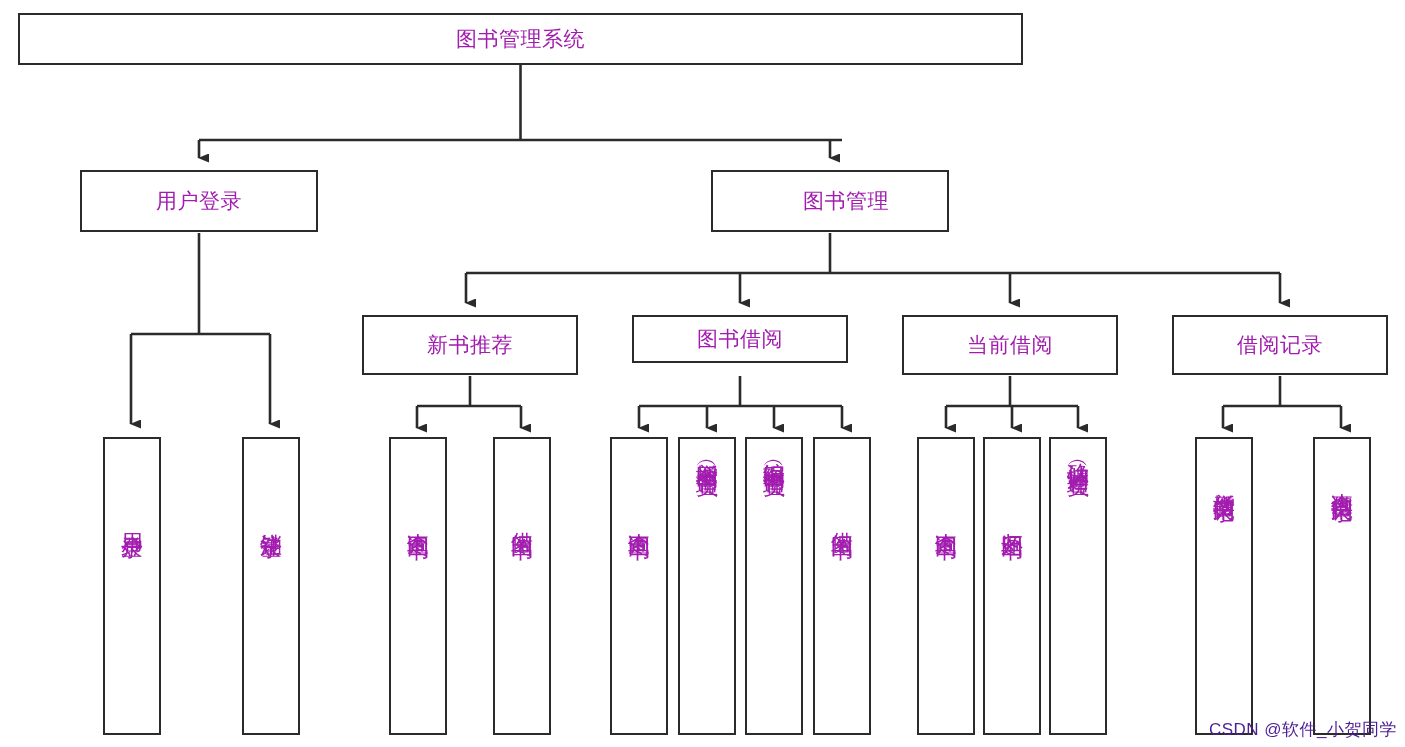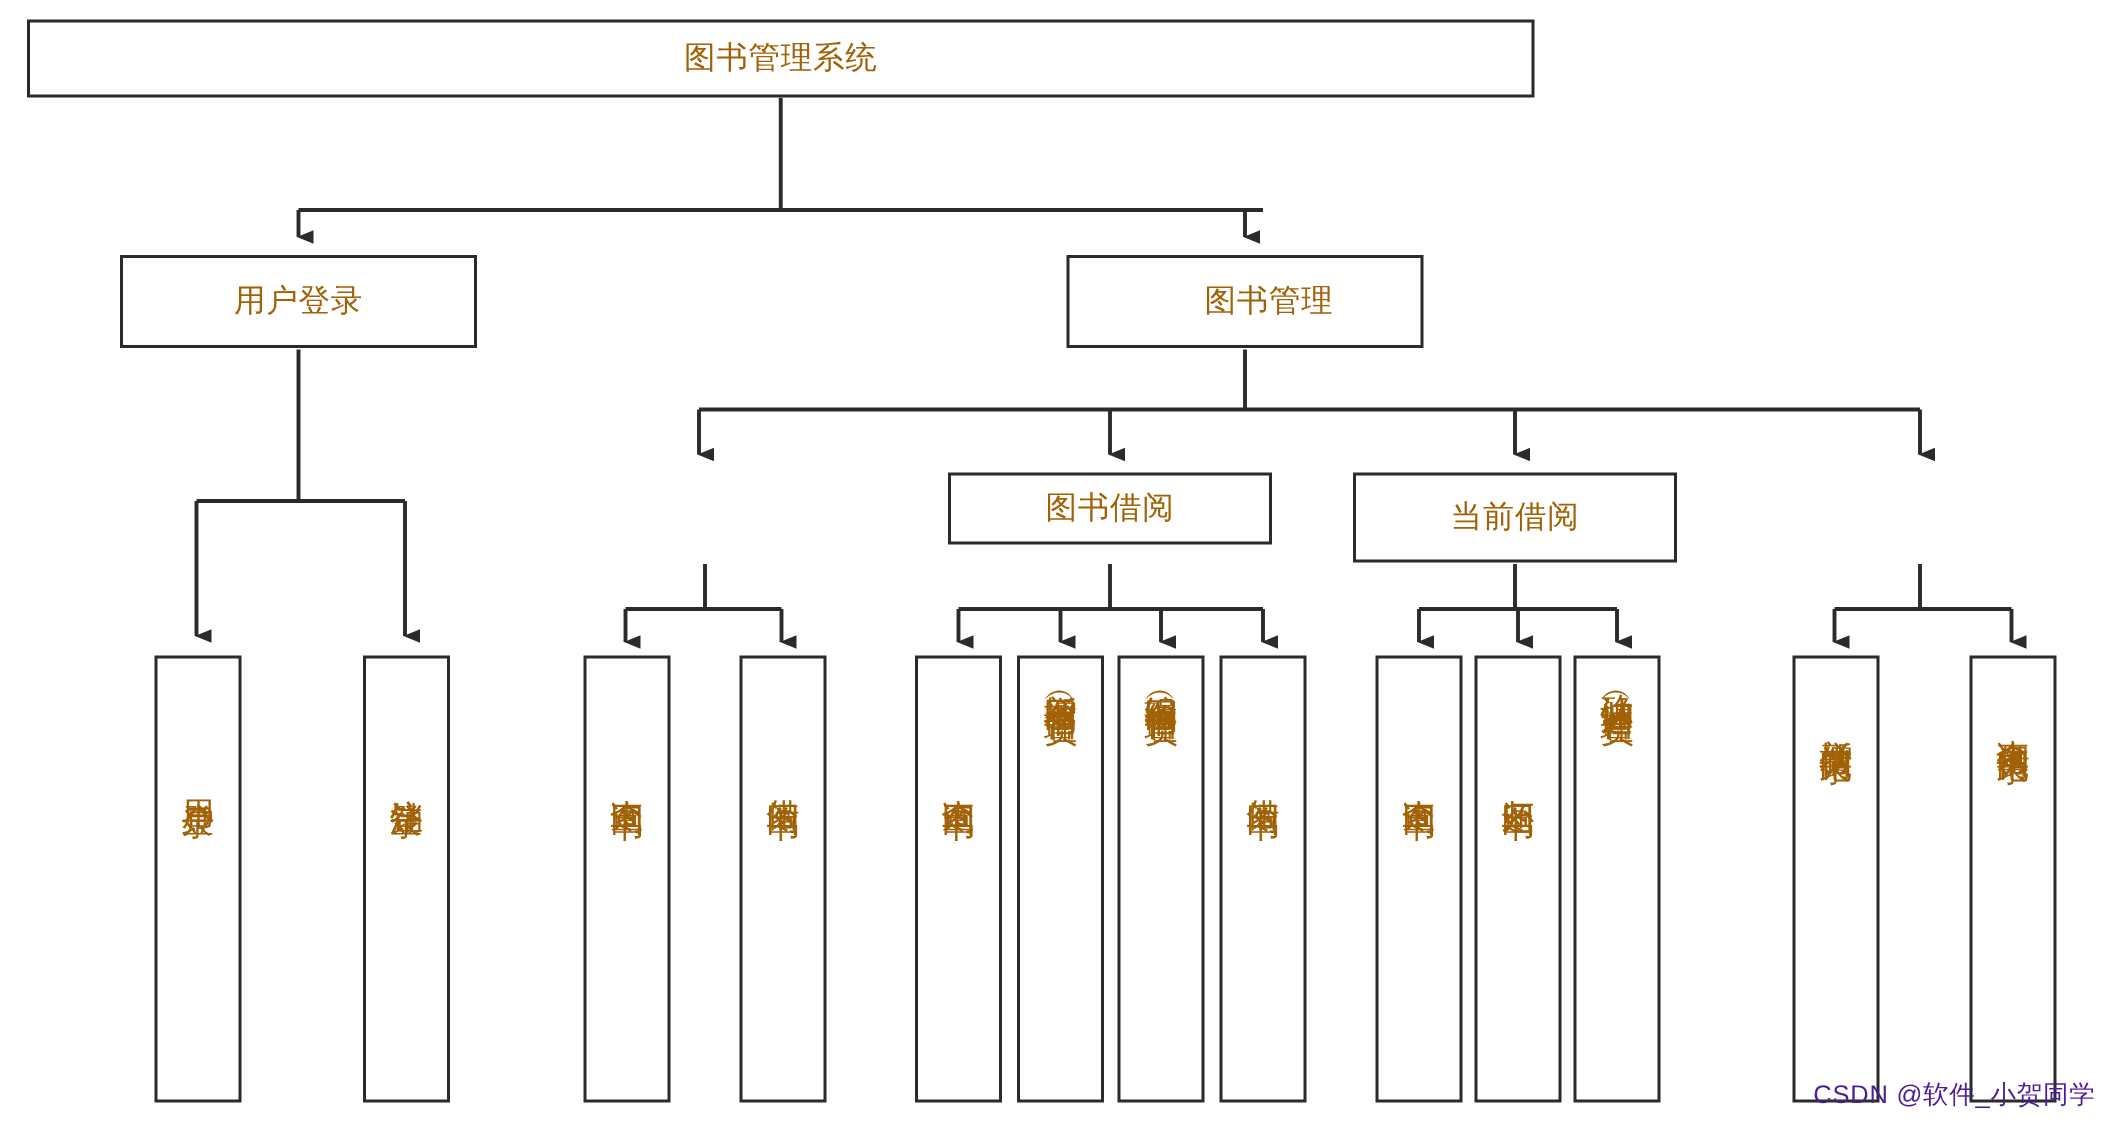--- a/index.html
+++ b/index.html
@@ -31,21 +31,21 @@
     position: absolute;
     box-sizing: border-box;
     background: #ffffff;
     border: 2px solid #2b2b2b;
     display: flex;
     align-items: center;
     justify-content: center;
     overflow: hidden;
   }
   .node .label {
-    color: #a16207;
+    color: #a21caf;
     text-align: left;
     line-height: 1.12;
     letter-spacing: 0.5px;
     white-space: nowrap;
   }
   .node.horizontal .label {
     font-size: 21px;
   }
   .node.root .label {
     font-size: 21px;
@@ -135,26 +135,32 @@
     <span class="label">图书管理系统</span>
   </div>
 
   <div class="node horizontal" style="left:80px; top:170px; width:238px; height:62px;">
     <span class="label">用户登录</span>
   </div>
   <div class="node horizontal" style="left:711px; top:170px; width:238px; height:62px;padding-left:32px;">
     <span class="label">图书管理</span>
   </div>
 
+  <div class="node horizontal" style="left:362px; top:315px; width:216px; height:60px;">
+    <span class="label">新书推荐</span>
+  </div>
   <div class="node horizontal" style="left:632px; top:315px; width:216px; height:48px;">
     <span class="label">图书借阅</span>
   </div>
   <div class="node horizontal" style="left:902px; top:315px; width:216px; height:60px;">
     <span class="label">当前借阅</span>
   </div>
+  <div class="node horizontal" style="left:1172px; top:315px; width:216px; height:60px;">
+    <span class="label">借阅记录</span>
+  </div>
 
   <div class="node vertical" style="left:103px; top:437px; width:58px; height:298px; padding-top:76px;">
     <span class="label">用户登录</span>
   </div>
   <div class="node vertical" style="left:242px; top:437px; width:58px; height:298px; padding-top:76px;">
     <span class="label">注销登录</span>
   </div>
 
   <div class="node vertical" style="left:389px; top:437px; width:58px; height:298px; padding-top:76px;">
     <span class="label">查询图书</span>

